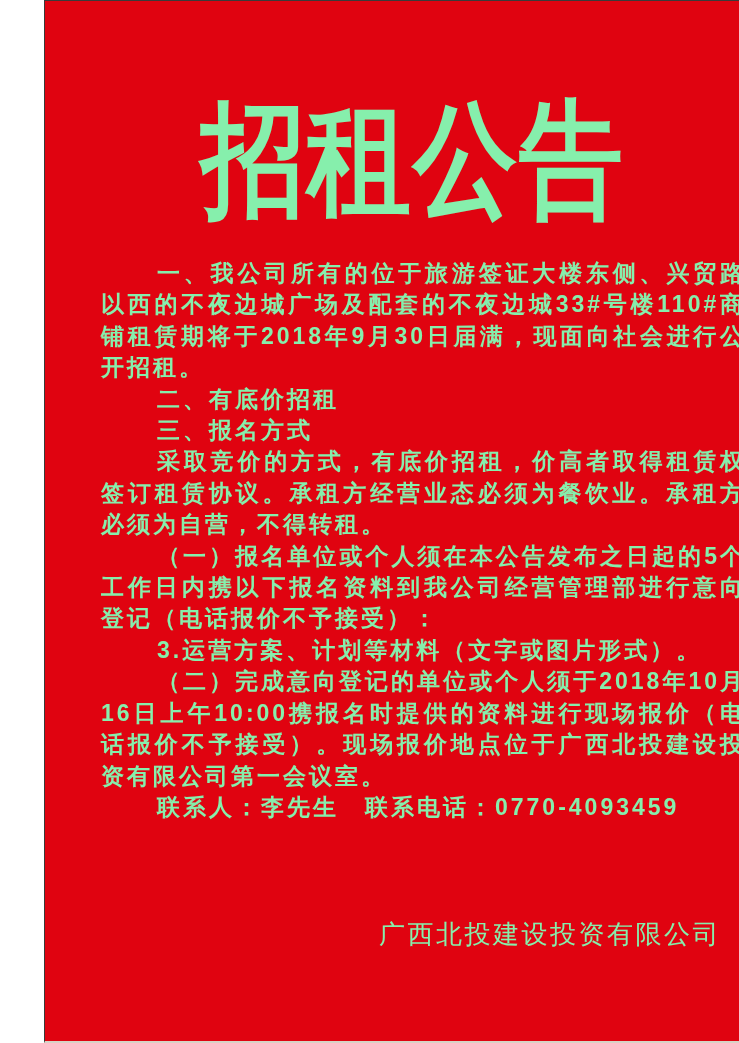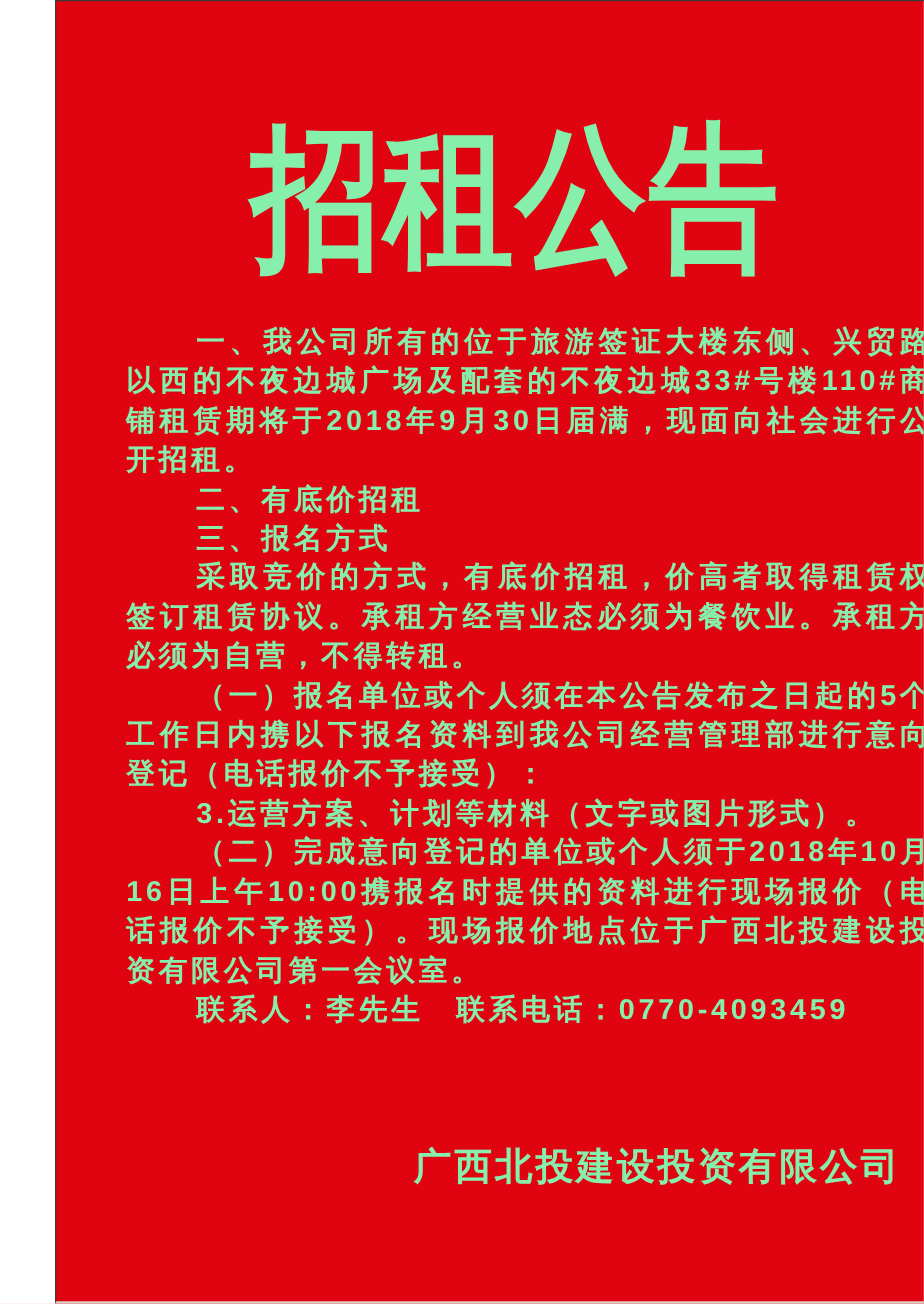--- a/index.html
+++ b/index.html
@@ -51,22 +51,22 @@
   .para {
     margin: 0;
     text-indent: 56px;
     word-break: break-all;
   }
   .signature {
     position: absolute;
     right: 60px;
     top: 918px;
     text-align: center;
-    font-weight: bold;
-    font-size: 30px;
+    font-weight: normal;
+    font-size: 26px;
     letter-spacing: 2.5px;
     line-height: 30.5px;
     white-space: nowrap;
   }
   .signature .company { display: block; }
   .signature .date { display: block; }
 </style>
 </head>
 <body>
 

